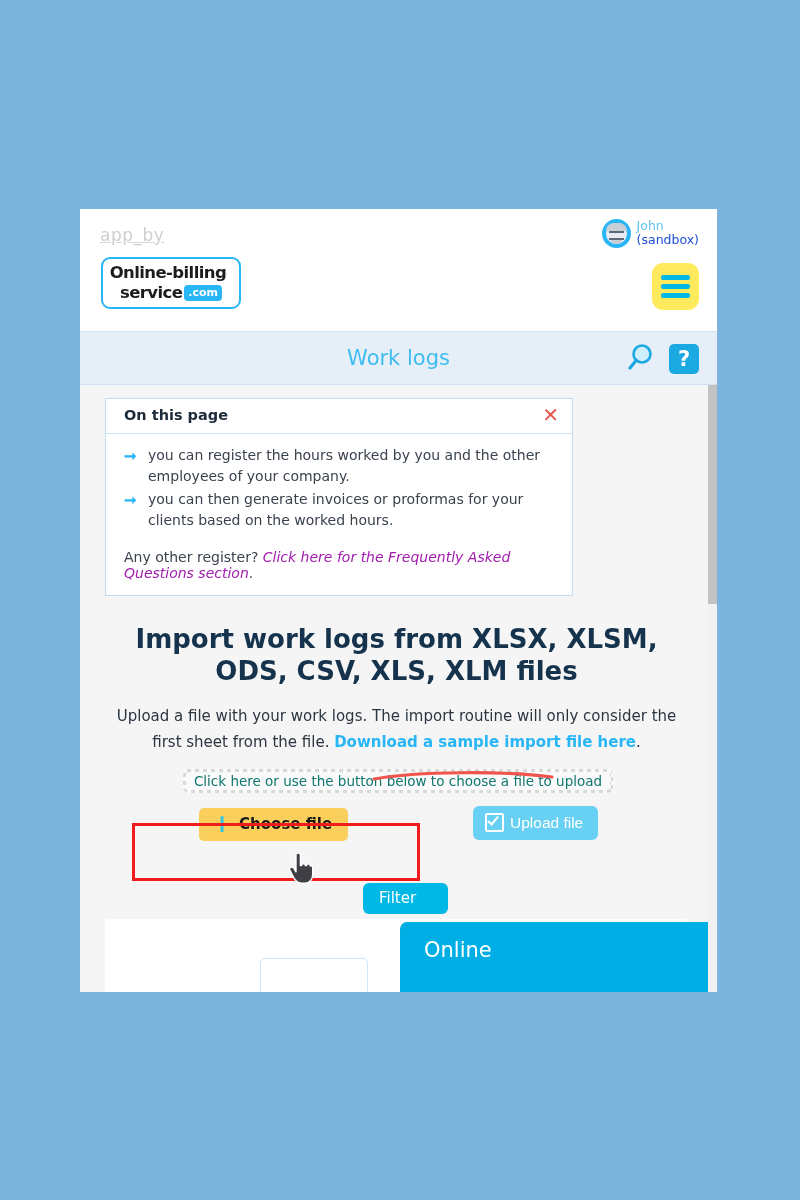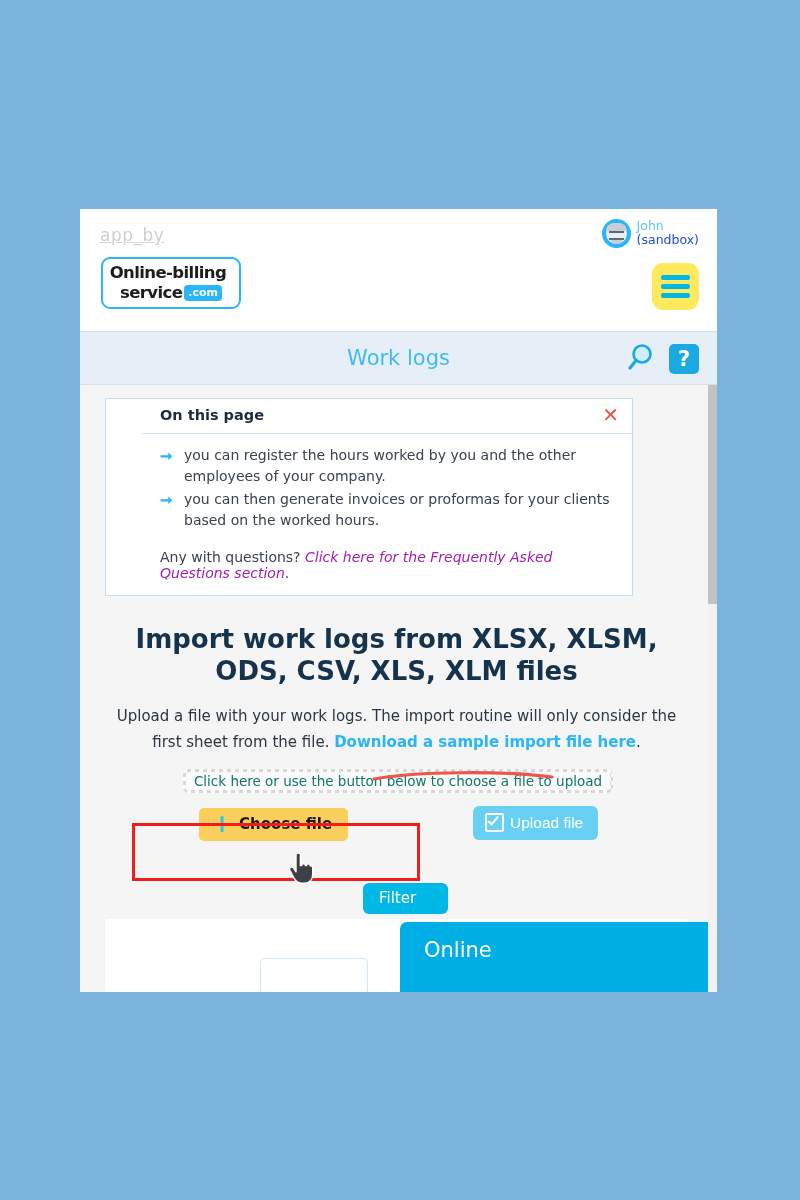--- a/index.html
+++ b/index.html
@@ -224,25 +224,24 @@
     width: 9px; height: 219px;
     background: #c2c2c2;
     cursor: pointer;
   }
 
   
   #info-panel {
     position: absolute;
     left: 25px;
     top: 13px;
-    width: 528px;
+    width: 468px;
     border: 1px solid #bfdcf0;
     background: #ffffff;
     box-sizing: border-box;
-    padding-left: 36px;
   }
   #info-head {
     position: relative;
     height: 34px;
     border-bottom: 1px solid #cfe3f3;
   }
   #info-head-title {
     position: absolute;
     left: 18px; top: 8px;
     font-size: 14.5px;
@@ -542,21 +541,21 @@
       </div>
       <div id="info-body">
         <div class="info-item">
           <span class="arrow-icon">➞</span>
           <span class="info-text">you can register the hours worked by you and the other employees of your company.</span>
         </div>
         <div class="info-item">
           <span class="arrow-icon">➞</span>
           <span class="info-text">you can then generate invoices or proformas for your clients based on the worked hours.</span>
         </div>
-        <div id="info-faq"><span>Any with questions? </span><a>Click here for the Frequently Asked Questions section</a><span>.</span></div>
+        <div id="info-faq"><span>Any other register? </span><a>Click here for the Frequently Asked Questions section</a><span>.</span></div>
       </div>
     </div>
 
     <div id="import-heading">Import work logs from XLSX, XLSM, ODS, CSV, XLS, XLM files</div>
 
     <div id="import-desc"><span>Upload a file with your work logs. The import routine will only consider the first sheet from the file. </span><a>Download a sample import file here</a><span>.</span></div>
 
     <div id="dropzone">
       <div id="dropzone-inner">Click here or use the button below to choose a file to upload</div>
     </div>

